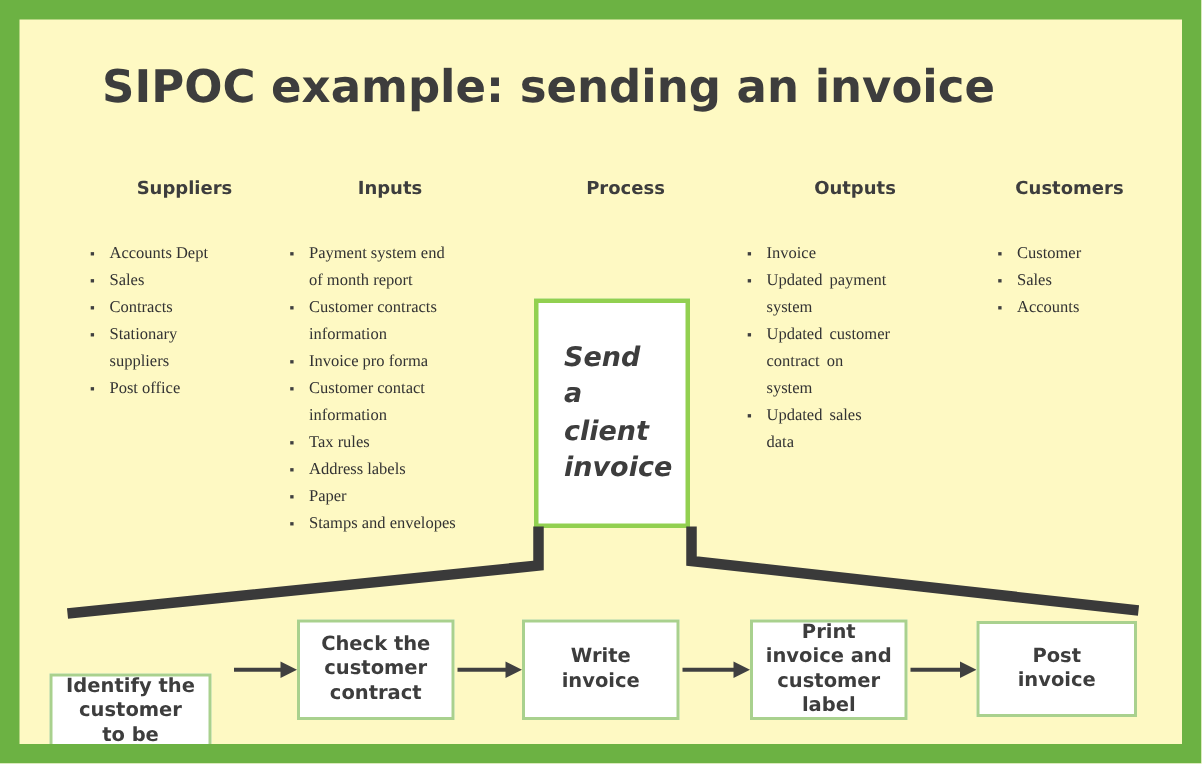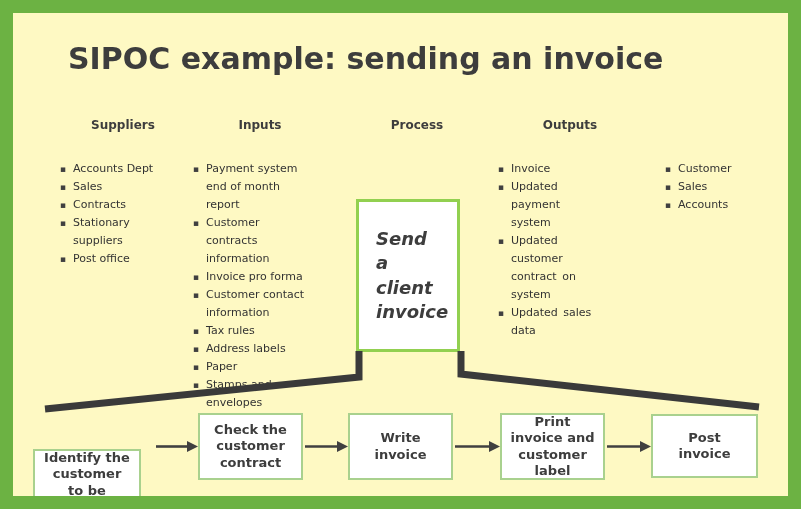--- a/index.html
+++ b/index.html
@@ -28,21 +28,21 @@
     position:absolute;top:105px;width:140px;
     text-align:center;font-size:12px;font-weight:bold;color:var(--text-dark);
   }
   .h-suppliers{left:40px;}
   .h-inputs{left:177px;}
   .h-process{left:334px;}
   .h-outputs{left:487px;}
   .h-customers{left:630px;}
   ul.blist{
     position:absolute;margin:0;padding:0;list-style:none;
-    font-size:11px;line-height:18px;color:#333;
+    font-size:11px;line-height:18px;color:#333;font-family:Liberation Serif, serif;
   }
   ul.blist li{position:relative;padding-left:14px;}
   ul.blist li::before{
     content:"\25AA";
     position:absolute;left:1px;top:0;
     font-size:9px;color:#404040;
   }
   .l-suppliers{left:46px;top:147px;width:95px;}
   .l-inputs{left:179px;top:147px;width:116px;}
   .l-outputs{left:484px;top:147px;width:100px;word-spacing:2px;}
@@ -82,20 +82,21 @@
 <body>
 
 <div class="canvas">
 
   <div class="title">SIPOC example: sending an invoice</div>
 
   <div class="col-header h-suppliers">Suppliers</div>
   <div class="col-header h-inputs">Inputs</div>
   <div class="col-header h-process">Process</div>
   <div class="col-header h-outputs">Outputs</div>
+  <div class="col-header h-customers">Customers</div>
 
   <ul class="blist l-suppliers">
       <li>Accounts Dept</li>
       <li>Sales</li>
       <li>Contracts</li>
       <li>Stationary suppliers</li>
       <li>Post office</li>
     </ul>
   <ul class="blist l-inputs">
       <li>Payment system end of month report</li>

